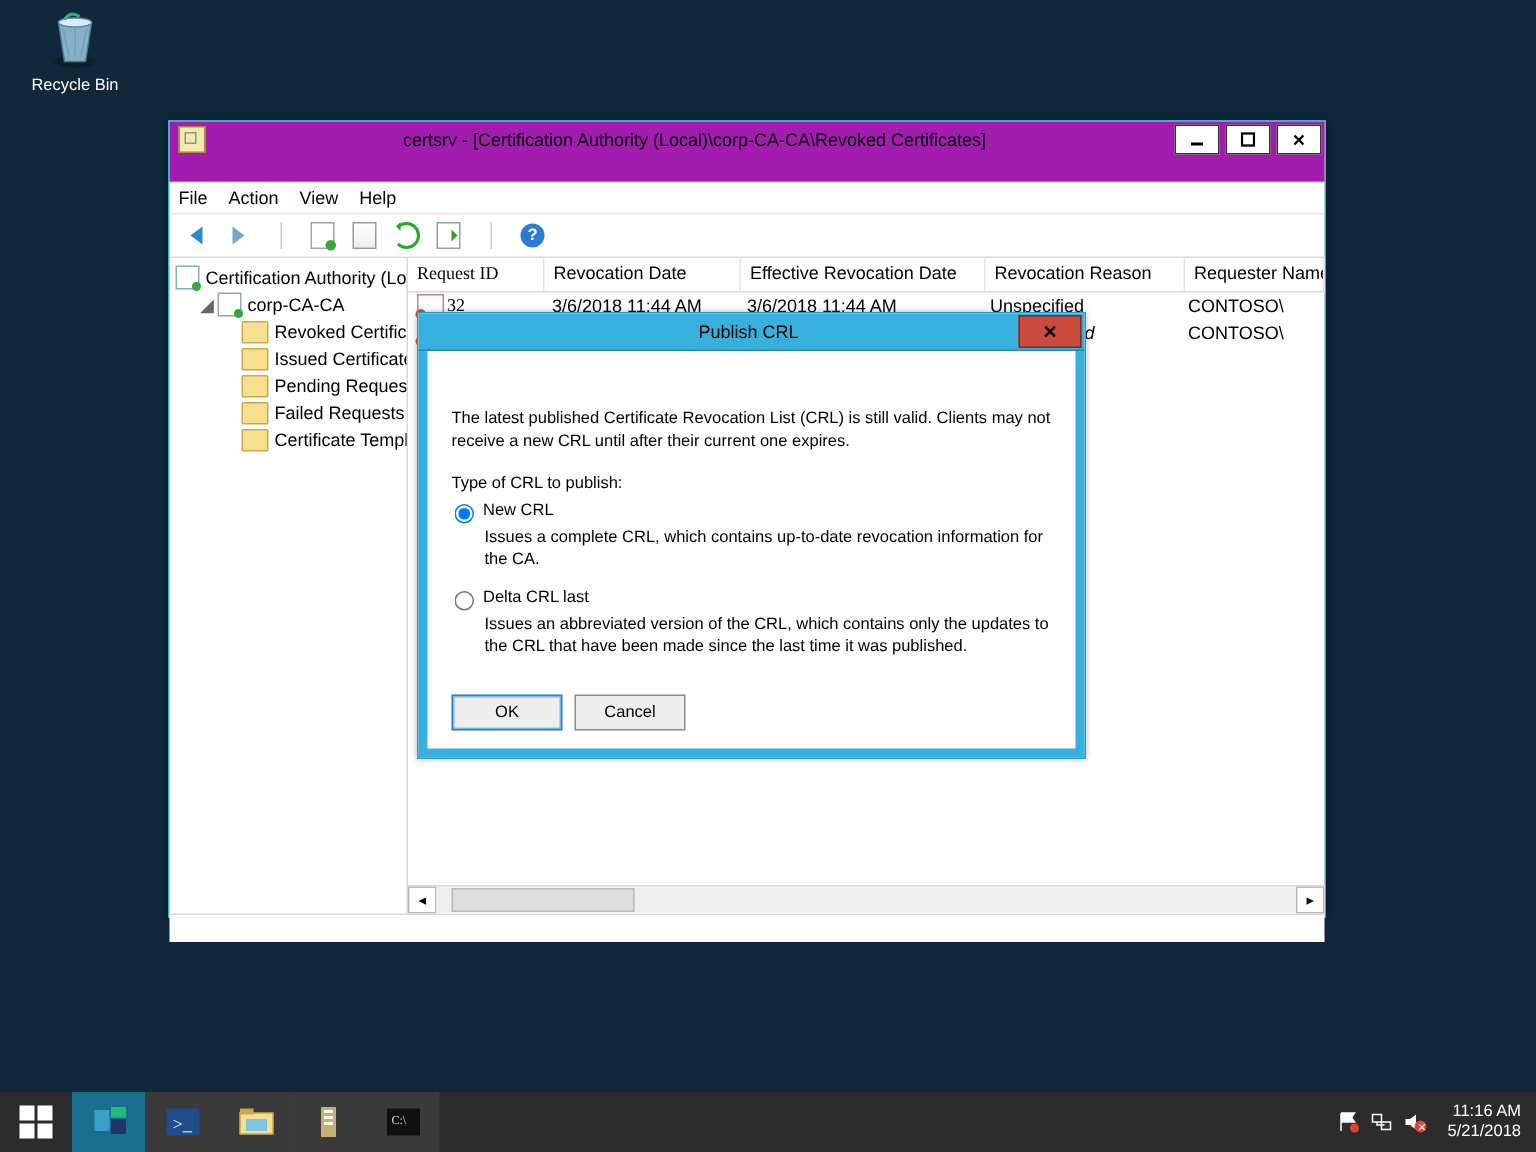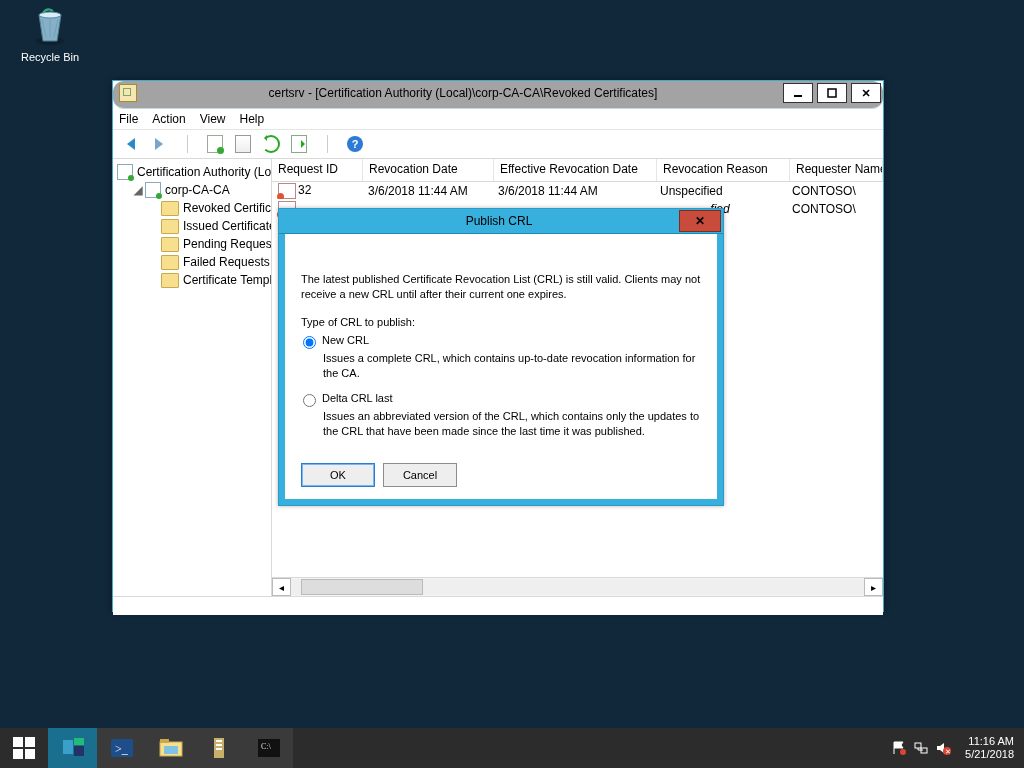--- a/index.html
+++ b/index.html
@@ -3,21 +3,21 @@
 <meta charset="utf-8">
 <style>
   html,body{margin:0;padding:0;width:1024px;height:768px;overflow:hidden;font-family:"Segoe UI",Tahoma,sans-serif;font-size:12px;background:#0b2b3a;color:#000;}
   .desktop{position:relative;width:1024px;height:768px;background:#10283a;}
   
   .desk-icon{position:absolute;left:15px;top:5px;width:70px;text-align:center;color:#fff;font-size:11px;}
   .desk-icon .bin{width:42px;height:42px;margin:0 auto 4px;position:relative;}
   .desk-icon .bin svg{width:42px;height:42px;}
   
   .win{position:absolute;left:112px;top:80px;width:770px;height:530px;background:#fff;border:1px solid #4aa7c8;box-shadow:0 0 6px rgba(0,0,0,.4);}
-  .titlebar{height:24px;background:#a3a3a3;border-bottom:1px solid #c7d7df;display:flex;align-items:center;padding:0 2px 3px 6px;font-size:12px;border-radius:11px;}
+  .titlebar{height:24px;background:#a21caf;border-bottom:1px solid #c7d7df;display:flex;align-items:center;padding:0 2px 16px 6px;font-size:12px;}
   .titlebar .ticon{width:16px;height:16px;background:#f5e6b3;border:1px solid #a88c2b;margin-right:6px;flex:0 0 auto;position:relative;}
   .titlebar .ticon::after{content:"";position:absolute;left:3px;top:3px;width:6px;height:6px;border:1px solid #7a6;}
   .titlebar .ttitle{flex:1;text-align:center;}
   .winbtns{display:flex;gap:4px;}
   .winbtn{width:28px;height:18px;border:1px solid #333;background:#fff;display:flex;align-items:center;justify-content:center;font-size:11px;font-weight:bold;}
   .menubar{height:20px;display:flex;align-items:center;padding:0 6px;border-bottom:1px solid #e5e5e5;}
   .menubar span{margin-right:14px;cursor:default;}
   .toolbar{height:28px;display:flex;align-items:center;padding:0 6px;border-bottom:1px solid #d9d9d9;gap:4px;}
   .tb{width:22px;height:22px;display:flex;align-items:center;justify-content:center;border:1px solid transparent;}
   .arrow-l{width:0;height:0;border-top:6px solid transparent;border-bottom:6px solid transparent;border-right:8px solid #2b8acb;}
@@ -71,21 +71,21 @@
   .taskbar{position:absolute;left:0;bottom:0;width:1024px;height:40px;background:#2c2c2c;display:flex;align-items:stretch;}
   .start{width:48px;display:flex;align-items:center;justify-content:center;}
   .start .winlogo{width:22px;height:22px;display:grid;grid-template-columns:1fr 1fr;grid-template-rows:1fr 1fr;gap:2px;}
   .start .winlogo div{background:#fff;}
   .tbtn{width:48px;display:flex;align-items:center;justify-content:center;border-left:1px solid rgba(255,255,255,0);}
   .tbtn.active{background:#1a6f8f;}
   .tbtn.lit{background:#3a3a3a;}
   .tray{margin-left:auto;display:flex;align-items:center;color:#fff;font-size:11px;padding-right:2px;}
   .tray .clock{text-align:right;line-height:1.15;padding:0 8px;}
   .tray .ic{width:16px;height:16px;margin-right:6px;display:inline-block;}
-  .col-rid{width:78px;}
+  .col-rid{width:78px;font-family:Liberation Serif, serif;}
   .col-rd{width:118px;}
   .col-erd{width:150px;}
   .col-rr{width:120px;}
   .col-rn{width:80px;}
 </style>
 </head>
 <body>
 
 <div class="desktop">
 

